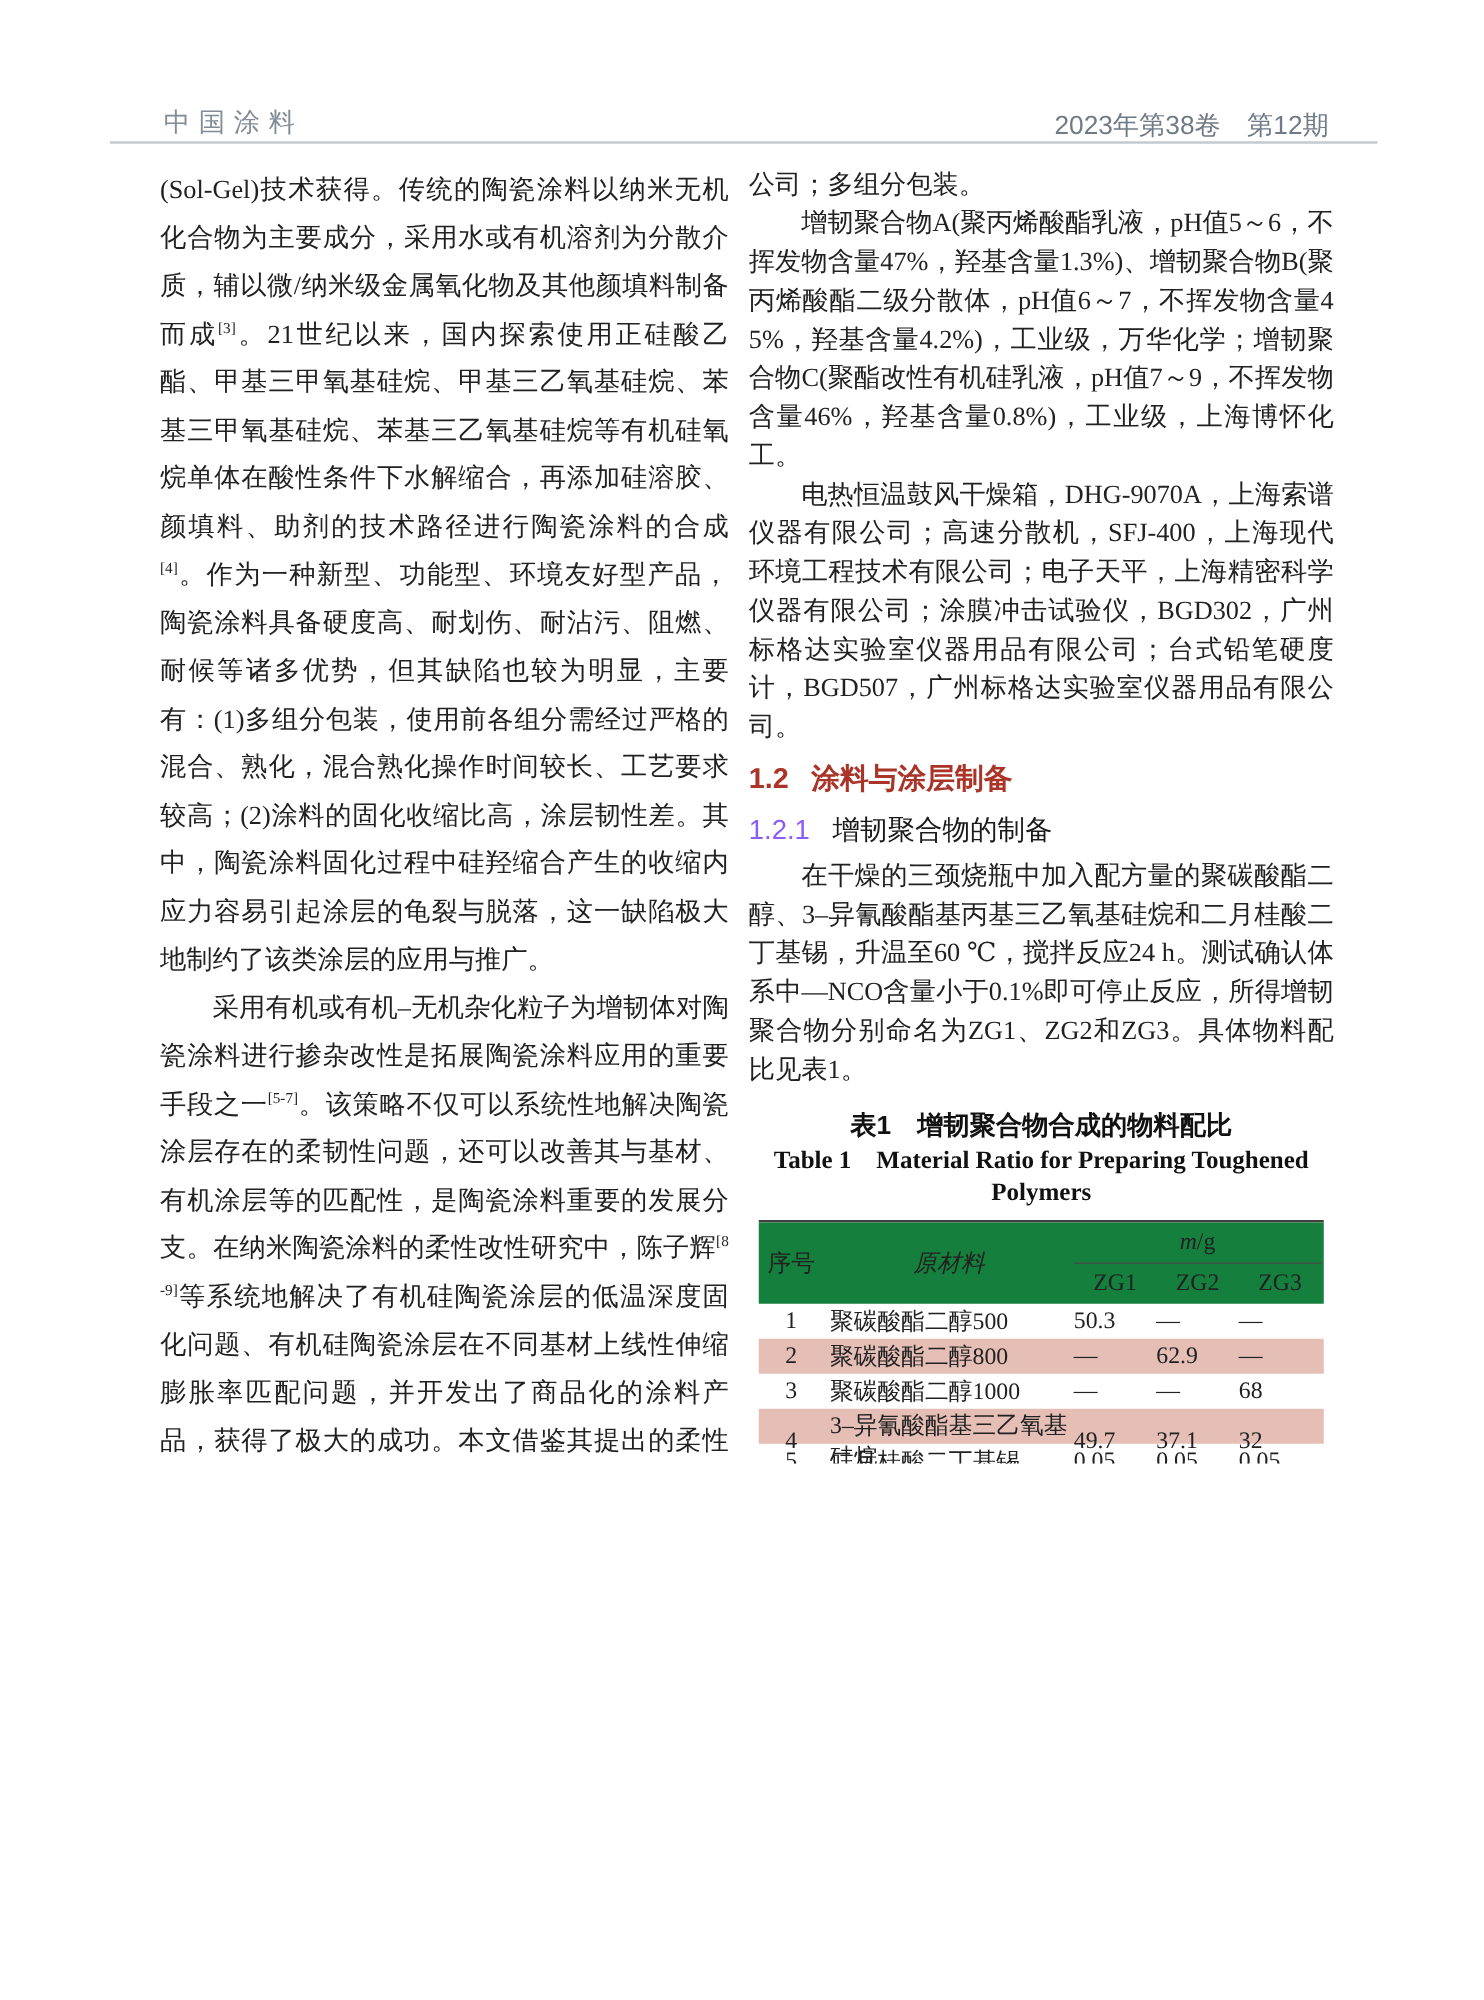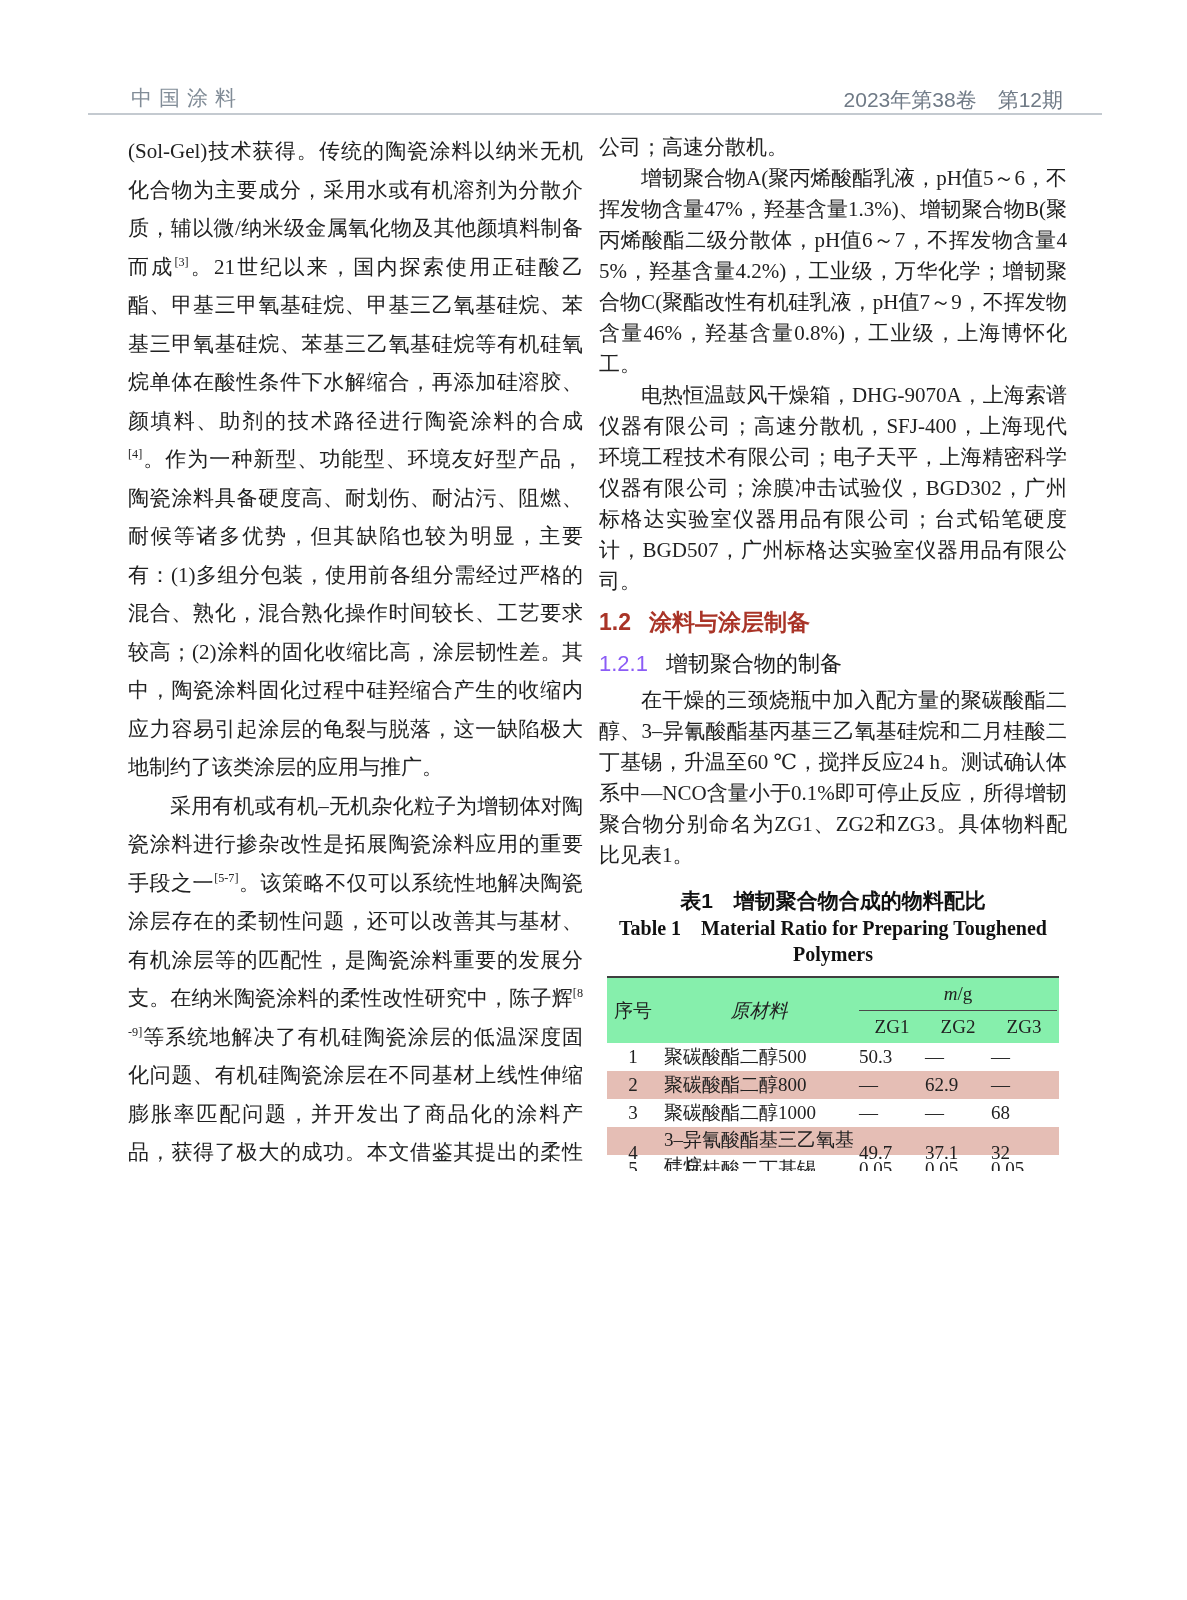--- a/index.html
+++ b/index.html
@@ -61,21 +61,21 @@
   }
   .tbl-title-en {
     text-align:center; font-weight:bold; font-size:20px; line-height:26px; color:#111;
   }
   .tbl {
     margin-top:9px; border-top:2px solid #3f3f3f; border-bottom:2px solid #3f3f3f;
     font-size:19px;
   }
   .thead {
     display:grid; grid-template-columns:52px 200px 66px 66px 66px;
-    grid-template-rows:33px 32px; background:#86efac;text-align:right;
+    grid-template-rows:33px 32px; background:#15803d;text-align:right;
   }
   .th { display:flex; align-items:center; justify-content:center; }
   .th-no  { grid-column:1; grid-row:1/3; }
   .th-mat { grid-column:2; grid-row:1/3;font-style:italic; }
   .th-mg  { grid-column:3/6; grid-row:1; border-bottom:1px solid #4a4a4a; }
   .th-zg1 { grid-column:3; grid-row:2; }
   .th-zg2 { grid-column:4; grid-row:2; }
   .th-zg3 { grid-column:5; grid-row:2; }
   .trow {
     display:grid; grid-template-columns:52px 200px 66px 66px 66px;
@@ -112,21 +112,21 @@
 
     <p class="para indent"><span>采用有机或有机–无机杂化粒子为增韧体对陶瓷涂料进行掺杂改性是拓展陶瓷涂料应用的重要手段之一</span><span class="sup">[5-7]</span><span>。该策略不仅可以系统性地解决陶瓷涂层存在的柔韧性问题，还可以改善其与基材、有机涂层等的匹配性，是陶瓷涂料重要的发展分支。在纳米陶瓷涂料的柔性改性研究中，陈子辉</span><span class="sup">[8-9]</span><span>等系统地解决了有机硅陶瓷涂层的低温深度固化问题、有机硅陶瓷涂层在不同基材上线性伸缩膨胀率匹配问题，并开发出了商品化的涂料产品，获得了极大的成功。本文借鉴其提出的柔性纳米粒子增韧改性思路，以聚碳酸酯二醇和γ–异氰酸酯基丙基三乙氧基硅烷为原料制备柔性增韧单元，并将其用于陶瓷涂料的改性，获得了一种具备一定贮存稳定性、单组分包装、免熟化的柔性陶瓷涂料。通过对比增韧聚合物结构、添加量对涂层韧性、防护性及涂料贮存稳定性的影响，探讨柔性陶瓷涂料性能调控的基本规律，为新型柔性陶瓷涂层的开发、改进提供一种新颖的策略。</span></p>
 
     <div class="h1"><span class="num">1</span><span>实验部分</span></div>
 
     <div class="h2"></div>
 
   </div>
 
   <div class="col col-right">
-    <p class="para">公司；高速分散机。</p>
+    <p class="para">公司；多组分包装。</p>
     <p class="para indent">增韧聚合物A(聚丙烯酸酯乳液，pH值5～6，不挥发物含量47%，羟基含量1.3%)、增韧聚合物B(聚丙烯酸酯二级分散体，pH值6～7，不挥发物含量45%，羟基含量4.2%)，工业级，万华化学；增韧聚合物C(聚酯改性有机硅乳液，pH值7～9，不挥发物含量46%，羟基含量0.8%)，工业级，上海博怀化工。</p>
     <p class="para indent">电热恒温鼓风干燥箱，DHG-9070A，上海索谱仪器有限公司；高速分散机，SFJ-400，上海现代环境工程技术有限公司；电子天平，上海精密科学仪器有限公司；涂膜冲击试验仪，BGD302，广州标格达实验室仪器用品有限公司；台式铅笔硬度计，BGD507，广州标格达实验室仪器用品有限公司。</p>
 
     <div class="h2"><span class="num">1.2</span><span>涂料与涂层制备</span></div>
 
     <div class="h3"><span class="num">1.2.1</span><span class="title">增韧聚合物的制备</span></div>
 
     <p class="para indent">在干燥的三颈烧瓶中加入配方量的聚碳酸酯二醇、3–异氰酸酯基丙基三乙氧基硅烷和二月桂酸二丁基锡，升温至60 ℃，搅拌反应24 h。测试确认体系中—NCO含量小于0.1%即可停止反应，所得增韧聚合物分别命名为ZG1、ZG2和ZG3。具体物料配比见表1。</p>
 
     <div class="tbl-wrap">

